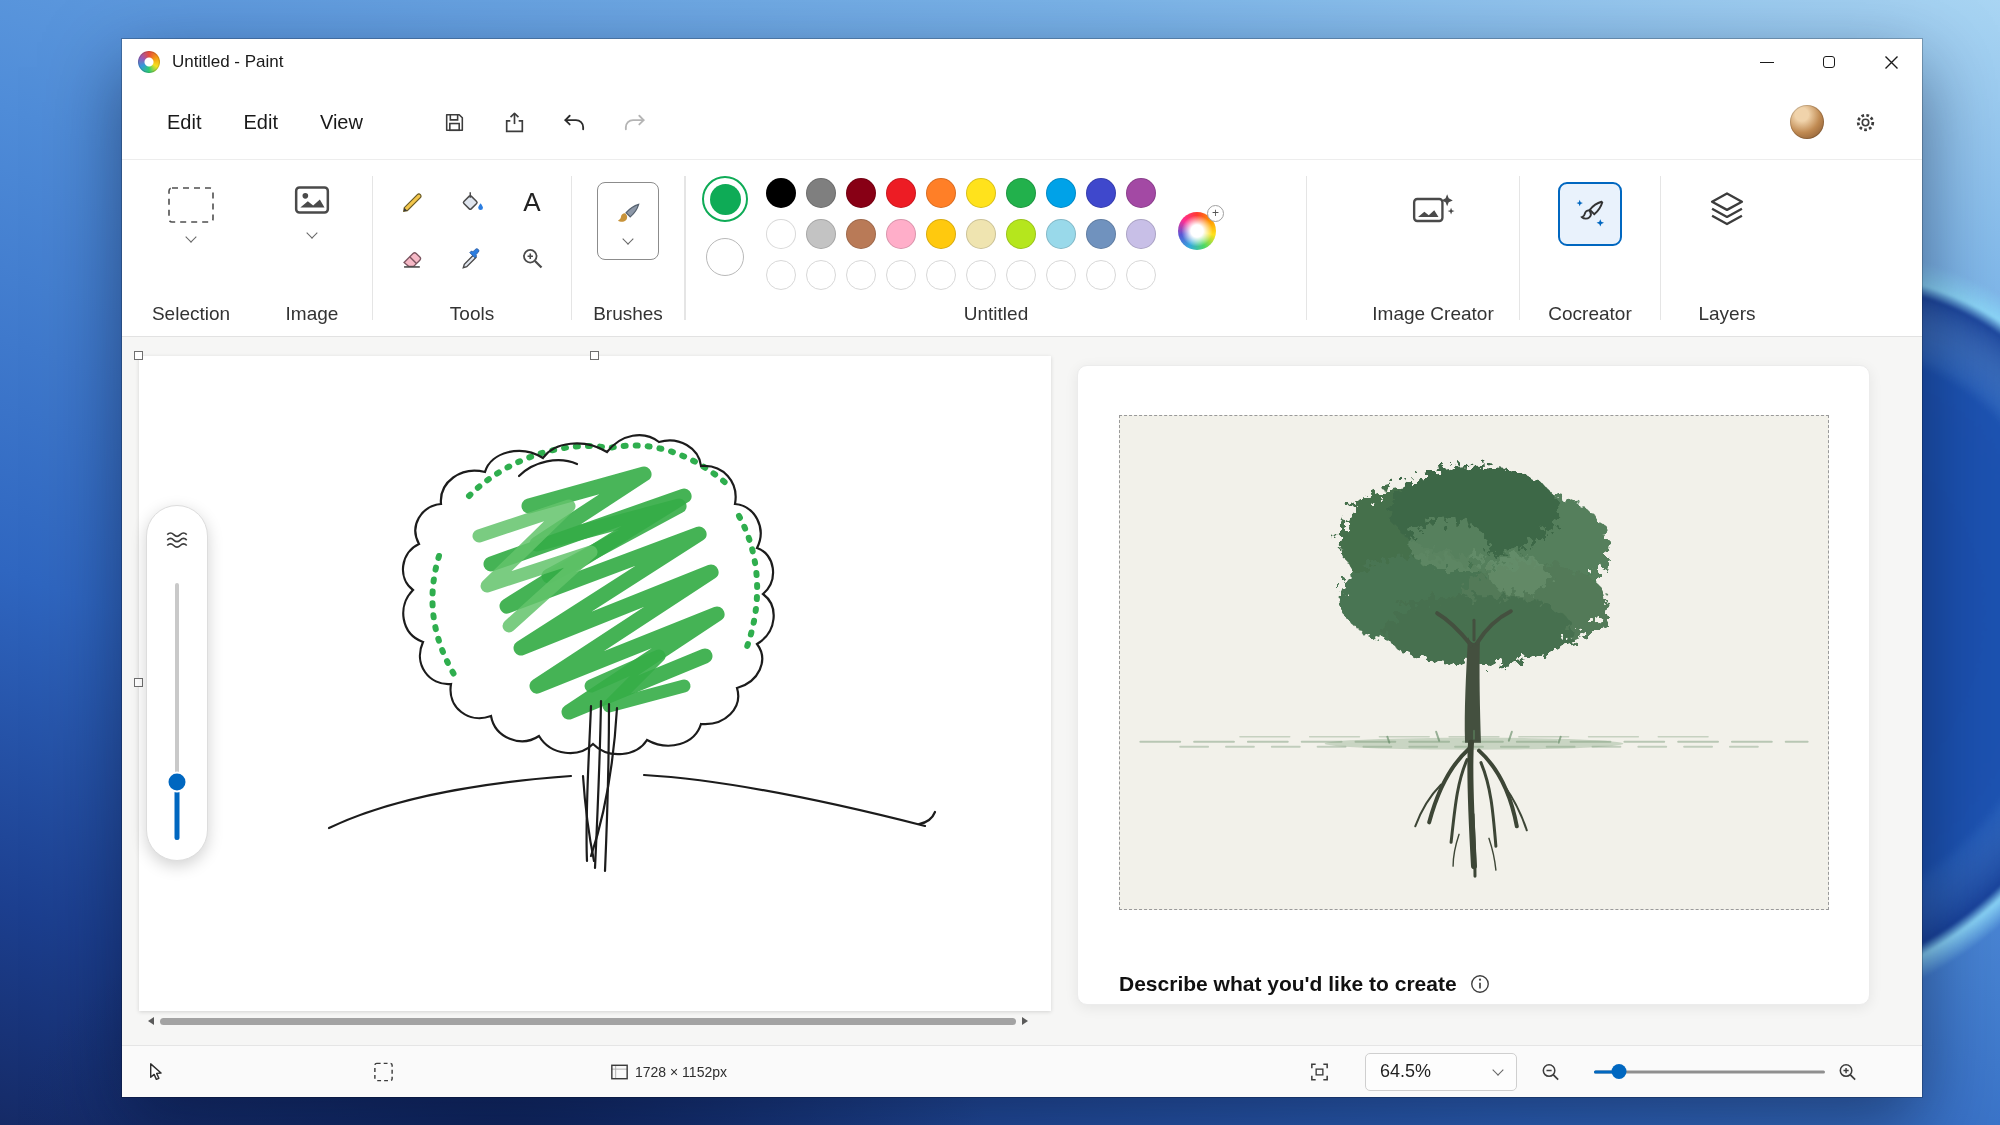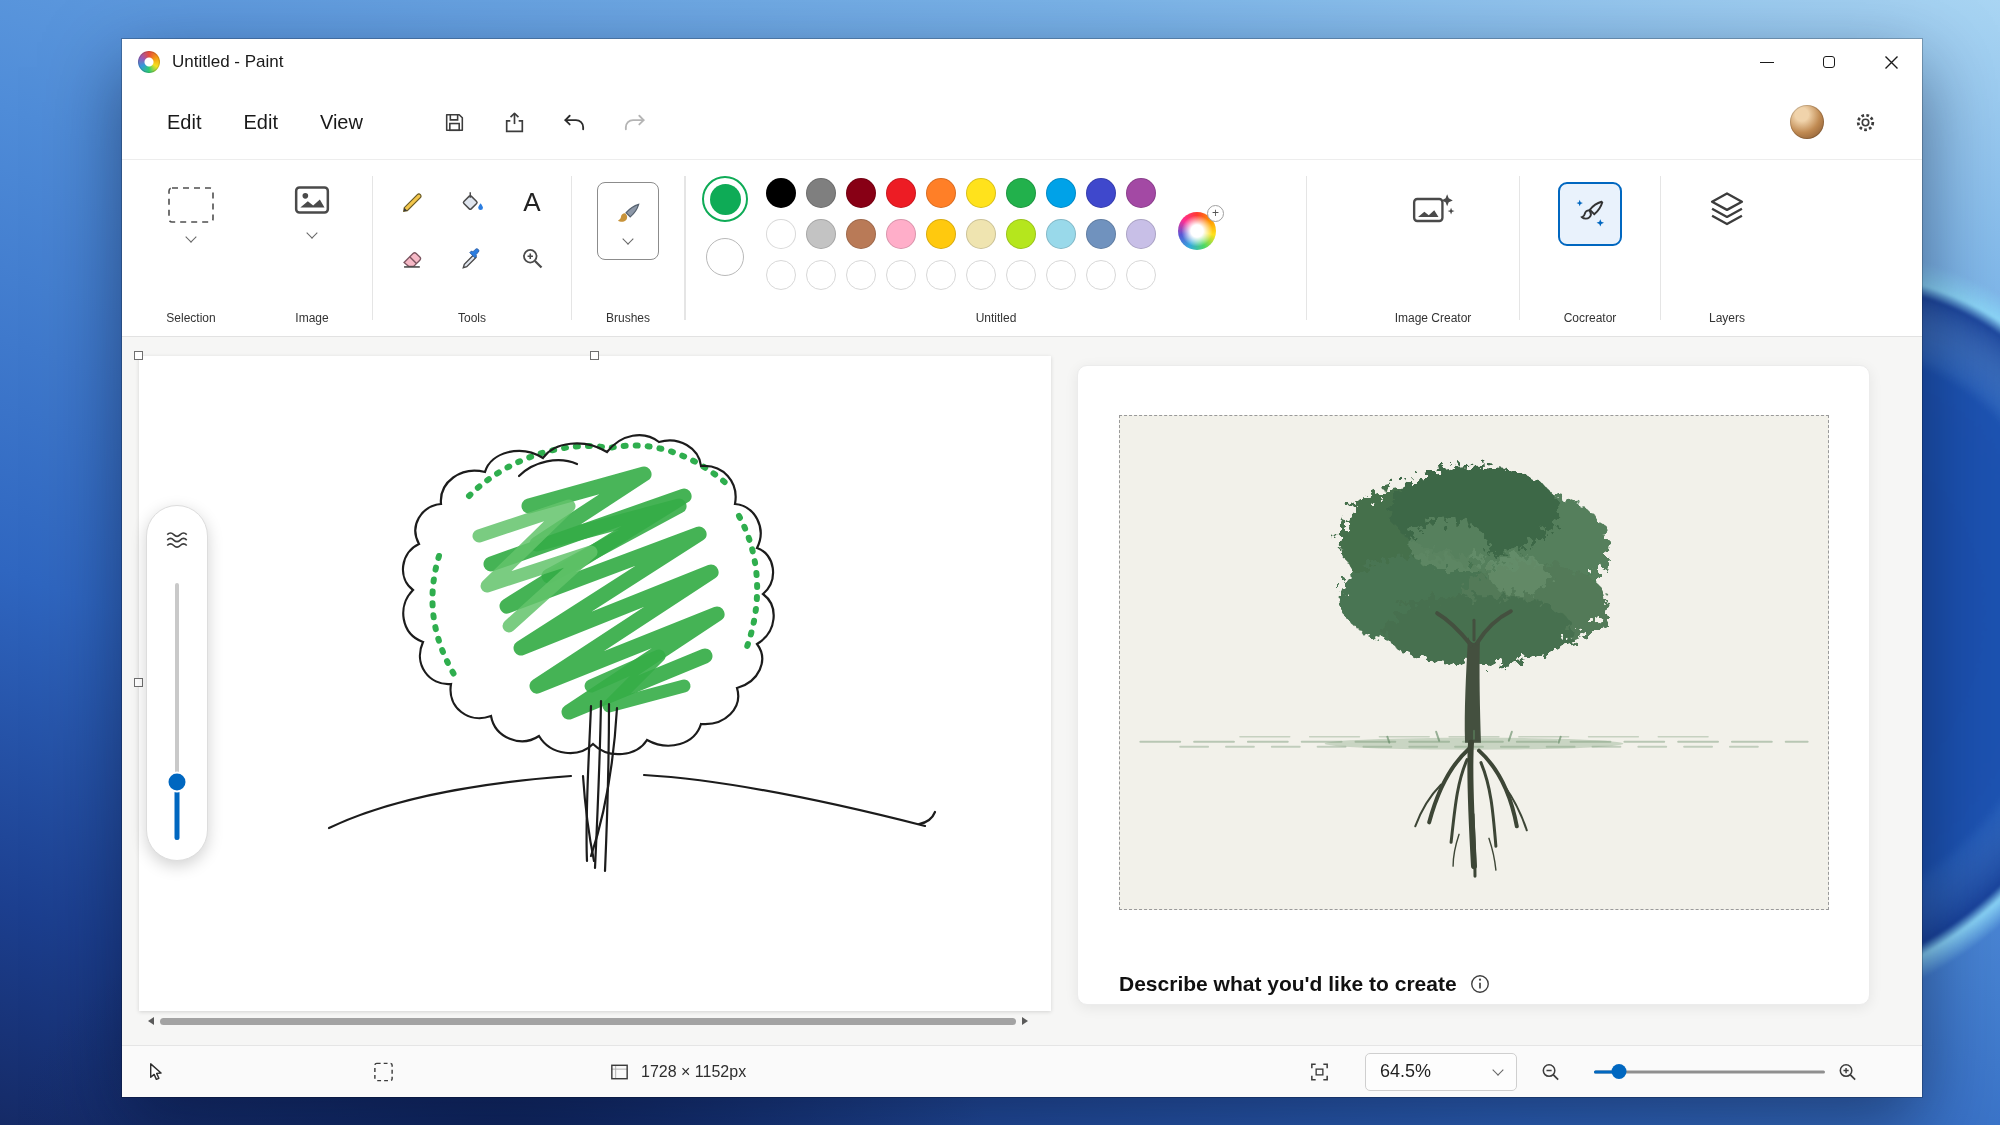--- a/index.html
+++ b/index.html
@@ -55,21 +55,21 @@
     background:radial-gradient(circle at 35% 28%,#f0d3ab 0 20%,#c08a52 55%,#7a4e2a 100%);
     box-shadow:inset 0 0 0 1px rgba(0,0,0,.15); }
   .disabled svg { opacity:.35; }
   .mirror { transform:scaleX(-1); }
 
   
   .ribbon { height:178px; border-top:1px solid #ededed; border-bottom:1px solid #e2e2e2;
     display:flex; padding:0 8px; background:#fff; flex:none; }
   .rsec { position:relative; display:flex; flex-direction:column; align-items:center; padding-top:20px; }
   .rlabel { position:absolute; bottom:11px; left:50%; transform:translateX(-50%);
-    font-size:12px; color:#333; white-space:nowrap; }
+    font-size:19px; color:#333; white-space:nowrap; }
   .rdiv { width:1px; background:#e5e5e5; margin:16px 0; }
   .chev { width:8px; height:8px; border-right:1.6px solid #666; border-bottom:1.6px solid #666;
     transform:rotate(45deg); margin-top:9px; }
   .w122{width:122px;} .w120{width:120px;} .w198{width:198px;} .w112{width:112px;}
   .w620{width:620px;} .w172{width:172px;} .w140{width:140px;} .w132{width:132px;}
   .sel-icon { margin-top:6px; }
   .mid-icon svg { width:40px; height:40px; }
   .tools-grid { display:grid; grid-template-columns:repeat(3,48px); gap:12px 12px; margin-top:0; }
   .tool-btn { width:48px; height:44px; display:flex; align-items:center; justify-content:center; border-radius:5px; }
   .tool-btn svg { width:27px; height:27px; }
@@ -127,22 +127,22 @@
     border:1px solid #ececec; border-radius:10px; box-shadow:0 3px 14px rgba(0,0,0,.07); }
   .preview { position:absolute; left:41px; top:49px; width:710px; height:495px;
     border:1.5px dashed #9a9a9a; background:#f2f1ea; }
   .preview svg { width:100%; height:100%; display:block; }
   .prompt-row { position:absolute; left:41px; top:606px; display:flex; align-items:center; gap:12px; }
   .prompt-row .heading { font-size:21px; font-weight:700; color:#111; }
   .prompt-row svg { width:22px; height:22px; }
 
   
   .statusbar { height:52px; position:relative; background:#fafafa; border-top:1px solid #e5e5e5; flex:none; }
-  .sb-item { position:absolute; top:50%; transform:translateY(-50%); display:flex; align-items:center; gap:10px;
-    font-size:16px; color:#2e2e2e; }
+  .sb-item { position:absolute; top:50%; transform:translateY(-50%); display:flex; align-items:center; gap:4px;
+    font-size:14px; color:#2e2e2e; }
   .sb-item svg { width:23px; height:23px; }
   .zoom-select { position:absolute; left:1243px; top:50%; transform:translateY(-50%); width:152px; height:38px;
     border:1px solid #cfcfcf; border-radius:5px; background:#fdfdfd; display:flex; align-items:center;
     padding:0 14px; font-size:18px; color:#1f1f1f; }
   .zoom-select .chev { margin-left:auto; margin-top:-4px; }
   .zoom-track { position:absolute; left:1472px; width:231px; top:50%; transform:translateY(-50%);
     height:3px; background:#8f8f8f; border-radius:2px; }
   .zoom-fill { position:absolute; left:0; top:0; width:25px; height:3px; background:#0067c0; border-radius:2px; }
   .zoom-thumb { position:absolute; left:25px; top:50%; transform:translate(-50%,-50%); width:15px; height:15px;
     border-radius:50%; background:#0067c0; }

